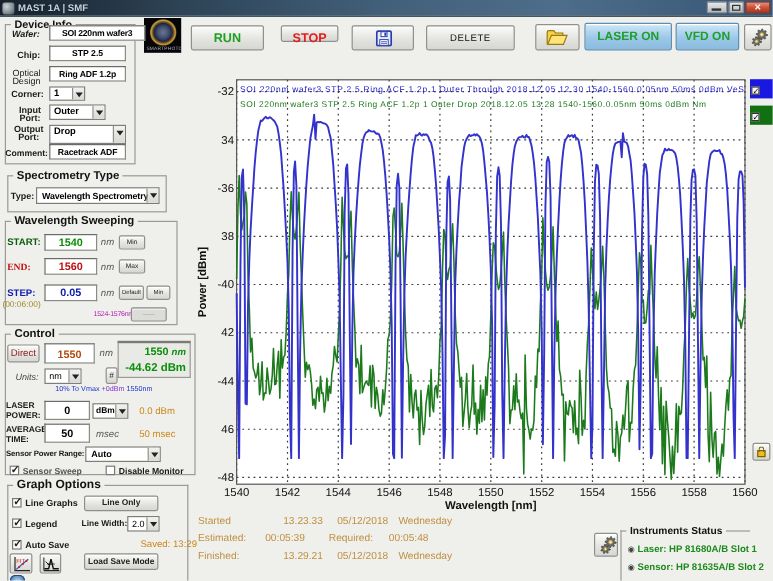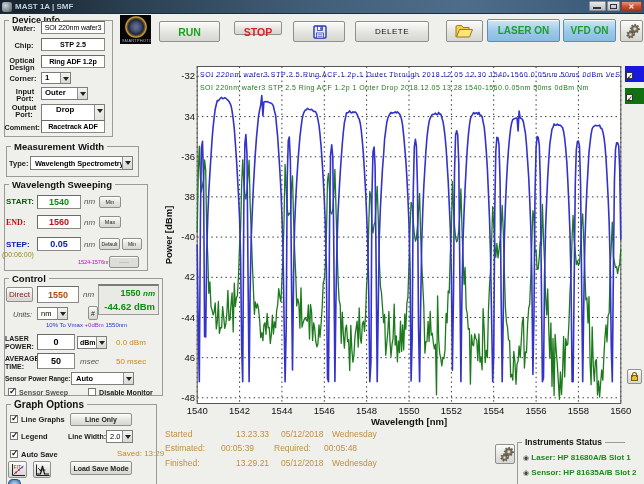--- a/index.html
+++ b/index.html
@@ -110,37 +110,37 @@
 <text x="620.8" y="413.5" font-family="Liberation Sans" font-size="9.5" fill="#111" text-anchor="middle">1560</text>
 <text x="409" y="424.5" font-family="Liberation Sans" font-size="9.5" font-weight="bold" fill="#111" text-anchor="middle">Wavelength [nm]</text>
 <text x="172" y="235" font-family="Liberation Sans" font-size="9.5" font-weight="bold" fill="#111" text-anchor="middle" transform="rotate(-90 172 235)">Power [dBm]</text>
 <text x="200" y="76.5" font-family="Liberation Sans" font-size="7" letter-spacing="0.62" fill="#2222cc">SOI 220nm wafer3 STP 2.5 Ring ACF 1.2p 1 Outer Through 2018.12.05 12.30 1540-1560.0.05nm 50ms 0dBm VeS</text>
 <text x="200" y="89.5" font-family="Liberation Sans" font-size="7" letter-spacing="0.45" fill="#1c7a1c">SOI 220nm wafer3 STP 2.5 Ring ACF 1.2p 1 Outer Drop 2018.12.05 13.28 1540-1560.0.05nm 50ms 0dBm Nm</text>
 </svg>
 
 <div class="grp" style="left:4px;top:20px;width:109px;height:117px;">
  <div class="hd" style="font-size:9px;">Device Info</div>
 </div>
-<div class="lbl" style="left:10px;top:24px;width:28px;text-align:center;font-size:7.5px;font-weight:bold;">Wafer:</div>
-<div class="fld" style="left:41px;top:21px;width:64px;height:13px;font-size:7.2px;font-weight:normal;letter-spacing:-0.2px;line-height:12px;">SOI 220nm wafer3</div>
+<div class="lbl" style="left:10px;top:24px;width:28px;font-size:7.5px;font-weight:bold;font-style:italic;">Wafer:</div>
+<div class="fld" style="left:41px;top:21px;width:80px;height:13px;font-size:7.2px;font-weight:bold;letter-spacing:-0.2px;line-height:12px;">SOI 220nm wafer3</div>
 <div class="lbl" style="left:10px;top:41px;width:28px;text-align:center;font-size:7.5px;font-weight:bold;">Chip:</div>
 <div class="fld" style="left:41px;top:38px;width:64px;height:13px;font-size:7.2px;font-weight:bold;line-height:12px;">STP 2.5</div>
-<div class="lbl" style="left:6px;top:57px;width:32px;text-align:center;font-size:7.5px;font-weight:bold;line-height:7px;">Optical<br>Design</div>
+<div class="lbl" style="left:6px;top:57px;width:32px;text-align:center;font-size:7.5px;font-weight:normal;line-height:7px;">Optical<br>Design</div>
 <div class="fld" style="left:41px;top:55px;width:64px;height:13px;font-size:7.2px;font-weight:bold;letter-spacing:-0.1px;line-height:12px;">Ring ADF 1.2p</div>
 <div class="lbl" style="left:8px;top:74px;width:30px;text-align:center;font-size:7.5px;font-weight:bold;">Corner:</div>
 <div class="dd" style="left:41px;top:72px;width:30px;height:12px;font-size:7.8px;font-weight:bold;padding-left:3px;">1<span class="ar"></span></div>
 <div class="lbl" style="left:12px;top:88px;width:26px;text-align:center;font-size:7.5px;font-weight:bold;line-height:7px;">Input<br>Port:</div>
 <div class="dd" style="left:41px;top:87px;width:47px;height:13px;font-size:7.8px;font-weight:bold;padding-left:3px;">Outer<span class="ar"></span></div>
 <div class="lbl" style="left:10px;top:104px;width:28px;text-align:center;font-size:7.5px;font-weight:bold;line-height:7px;">Output<br>Port:</div>
-<div class="dd" style="left:41px;top:104px;width:64px;height:27px;font-size:7.8px;font-weight:bold;padding-left:14px;">Drop<span class="ar"></span></div>
+<div class="dd" style="left:41px;top:104px;width:64px;height:16px;font-size:7.8px;font-weight:bold;padding-left:3px;">Drop<span class="ar"></span></div>
 <div class="lbl" style="left:4px;top:123px;width:36px;text-align:right;font-size:7.2px;font-weight:bold;">Comment:</div>
 <div class="fld" style="left:41px;top:120px;width:64px;height:13px;font-size:7.2px;font-weight:bold;letter-spacing:-0.1px;line-height:12px;">Racetrack ADF</div>
 
 <div class="grp" style="left:6px;top:146px;width:133px;height:31px;">
- <div class="hd" style="font-size:9.5px;">Measurement Width</div>
+ <div class="hd" style="font-size:9.5px;">Spectrometry Type</div>
 </div>
 <div class="lbl" style="left:9px;top:159px;font-size:7.5px;font-weight:bold;">Type:</div>
 <div class="dd" style="left:30px;top:156px;width:103px;height:14px;font-size:7.4px;font-weight:bold;letter-spacing:-0.1px;padding-left:4px;line-height:13px;">Wavelength Spectrometry<span class="ar"></span></div>
 
 <div class="grp" style="left:4px;top:184px;width:144px;height:87px;">
  <div class="hd" style="font-size:9.5px;">Wavelength Sweeping</div>
 </div>
 <div class="lbl" style="left:6px;top:197px;font-size:8px;font-weight:bold;color:#0c5c0c;">START:</div>
 <div class="fld" style="left:37px;top:195px;width:44px;height:14px;font-size:9px;font-weight:bold;color:#089008;line-height:13px;">1540</div>
 <div class="lbl" style="left:84px;top:197px;font-size:8px;font-style:italic;color:#555;">nm</div>

